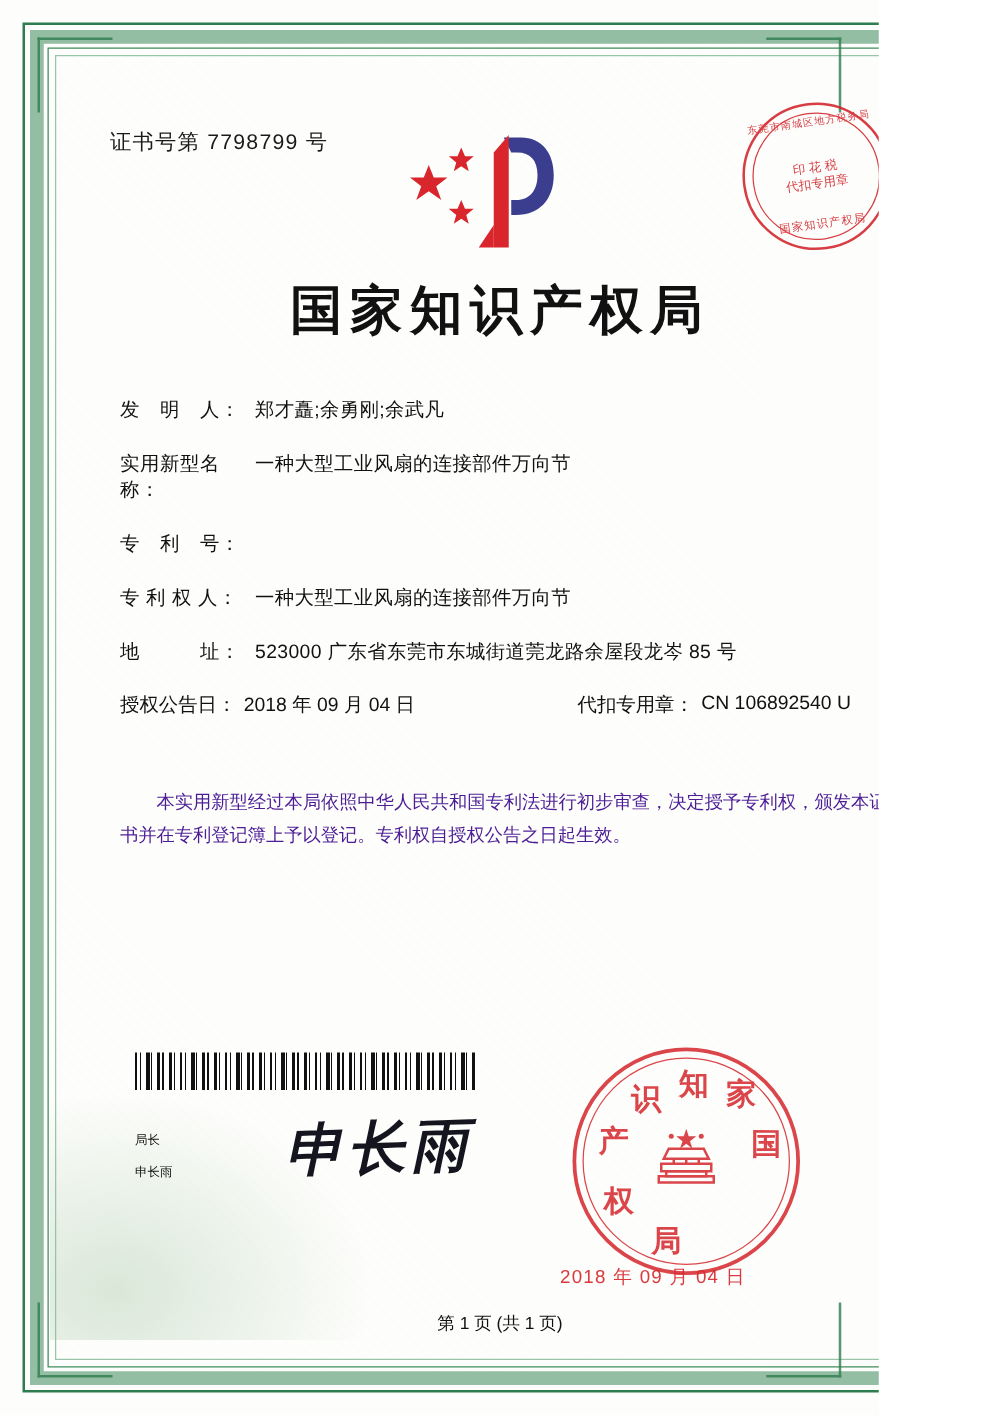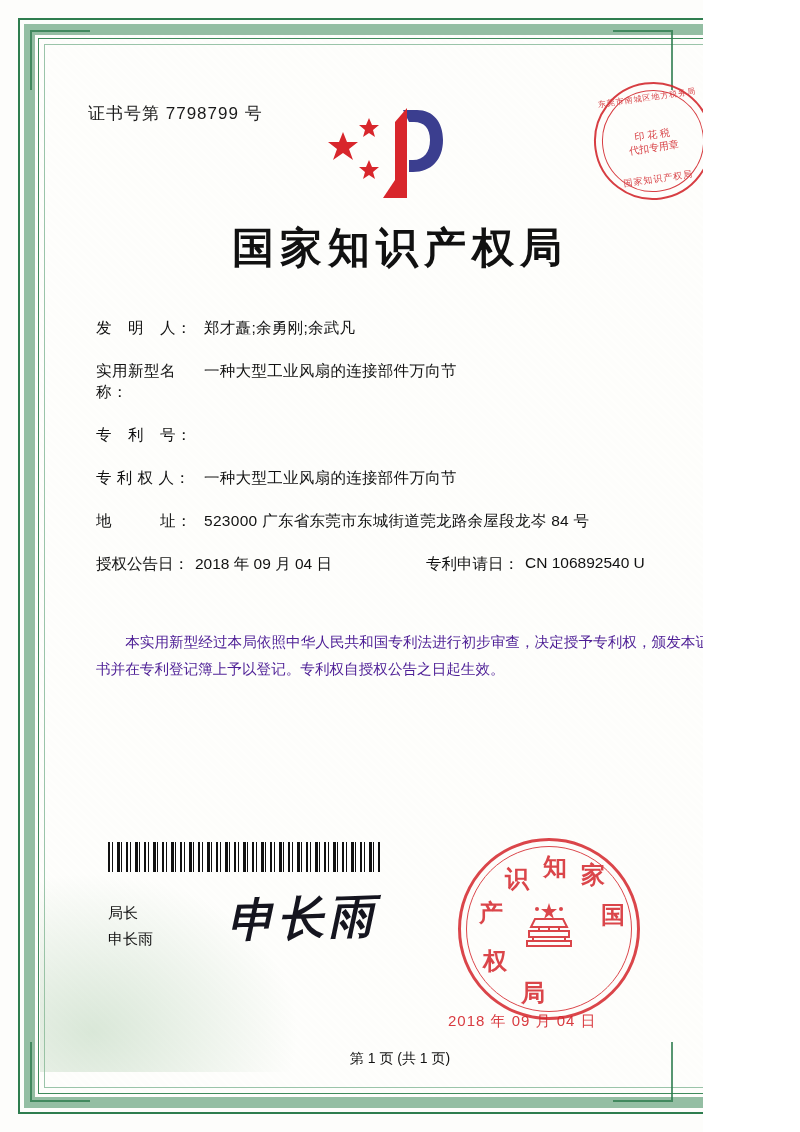--- a/index.html
+++ b/index.html
@@ -166,20 +166,21 @@
   .field-value {
     flex: 1;
     letter-spacing: .3px;
   }
   .row-two {
     display: flex;
     align-items: baseline;
     font-size: 15.5px;
     color: #111;
     margin-bottom: 20px;
+    gap: 36px;
   }
   .row-two .cell-a { width: 330px; display: flex; }
   .row-two .cell-b { flex: 1; display: flex; }
   .row-two .lbl { white-space: nowrap; margin-right: 6px; }
 
   
   .paragraphs {
     position: absolute;
     left: 36px; top: 568px;
     width: 614px;
@@ -205,21 +206,21 @@
     background:
       repeating-linear-gradient(90deg,
         #111 0 2px, #fff 2px 4px, #111 4px 5px, #fff 5px 9px,
         #111 9px 12px, #fff 12px 13px, #111 13px 14px, #fff 14px 18px);
   }
 
   
   .sig-label {
     position: absolute;
     left: 48px; top: 840px;
-    font-size: 15px;
+    font-size: 10px;
     line-height: 26px;
     color: #111;
   }
   .signature {
     position: absolute;
     left: 168px; top: 828px;
     font-size: 46px;
     font-family: "DejaVu Serif", serif;
     font-style: italic;
     font-weight: bold;
@@ -336,30 +337,30 @@
       </div>
 
 
       <div class="field-row">
         <div class="field-label">专 利 权 人：</div>
         <div class="field-value">一种大型工业风扇的连接部件万向节</div>
       </div>
 
       <div class="field-row">
         <div class="field-label">地　　　址：</div>
-        <div class="field-value">523000 广东省东莞市东城街道莞龙路余屋段龙岑 84 号</div>
+        <div class="field-value">523000 广东省东莞市东城街道莞龙路余屋段龙岑 85 号</div>
       </div>
 
       <div class="row-two">
         <div class="cell-a">
           <span class="lbl">授权公告日：</span>
           <span>2018 年 09 月 04 日</span>
         </div>
         <div class="cell-b">
-          <span class="lbl">专利申请日：</span>
+          <span class="lbl">代扣专用章：</span>
           <span>CN 106892540 U</span>
         </div>
       </div>
     </div>
 
     <div class="paragraphs">
       <p>本实用新型经过本局依照中华人民共和国专利法进行初步审查，决定授予专利权，颁发本证书并在专利登记簿上予以登记。专利权自授权公告之日起生效。</p>
     </div>
 
     <div class="barcode">

